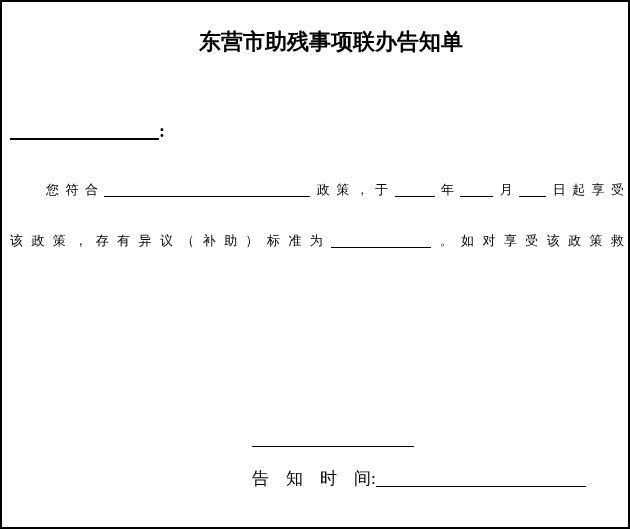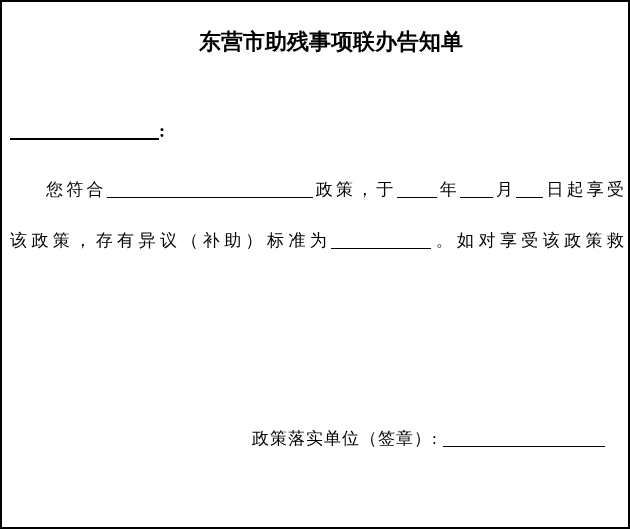--- a/index.html
+++ b/index.html
@@ -45,21 +45,21 @@
     vertical-align: -3px;
   }
   .salutation-colon {
     font-weight: bold;
     font-size: 18px;
   }
   .body-line {
     position: absolute;
     left: 8px;
     width: 614px;
-    font-size: 17px;
+    font-size: 13px;
     line-height: 24px;
     text-align: justify;
     text-align-last: justify;
   }
   .body-line-1 { top: 176px; text-indent: 36px; }
   .body-line-2 { top: 227px; }
   .body-line-3 { top: 278px; }
   .blank {
     display: inline-block;
     height: 13px;
@@ -100,18 +100,20 @@
   <div class="body-line body-line-1">
     <span class="seg">您符合</span><span class="blank blank-policy"></span><span class="seg">政策，于</span><span class="blank blank-year"></span><span class="seg">年</span><span class="blank blank-month"></span><span class="seg">月</span><span class="blank blank-day"></span><span class="seg">日起享受</span>
   </div>
 
   <div class="body-line body-line-2">
     <span class="seg">该政策，存有异议（补助）标准为</span><span class="blank blank-standard"></span><span class="seg">。如对享受该政策救</span>
   </div>
 
 
   <div class="footer-line footer-line-1">
-    <span class="seg">政策落实单位（签章）:</span>
     <span class="blank blank-unit"></span>
   </div>
 
+  <div class="footer-line footer-line-2">
+    <span class="seg">告　知　时　间:</span><span class="blank blank-date"></span>
+  </div>
 
 </div>
 
 </body></html>

